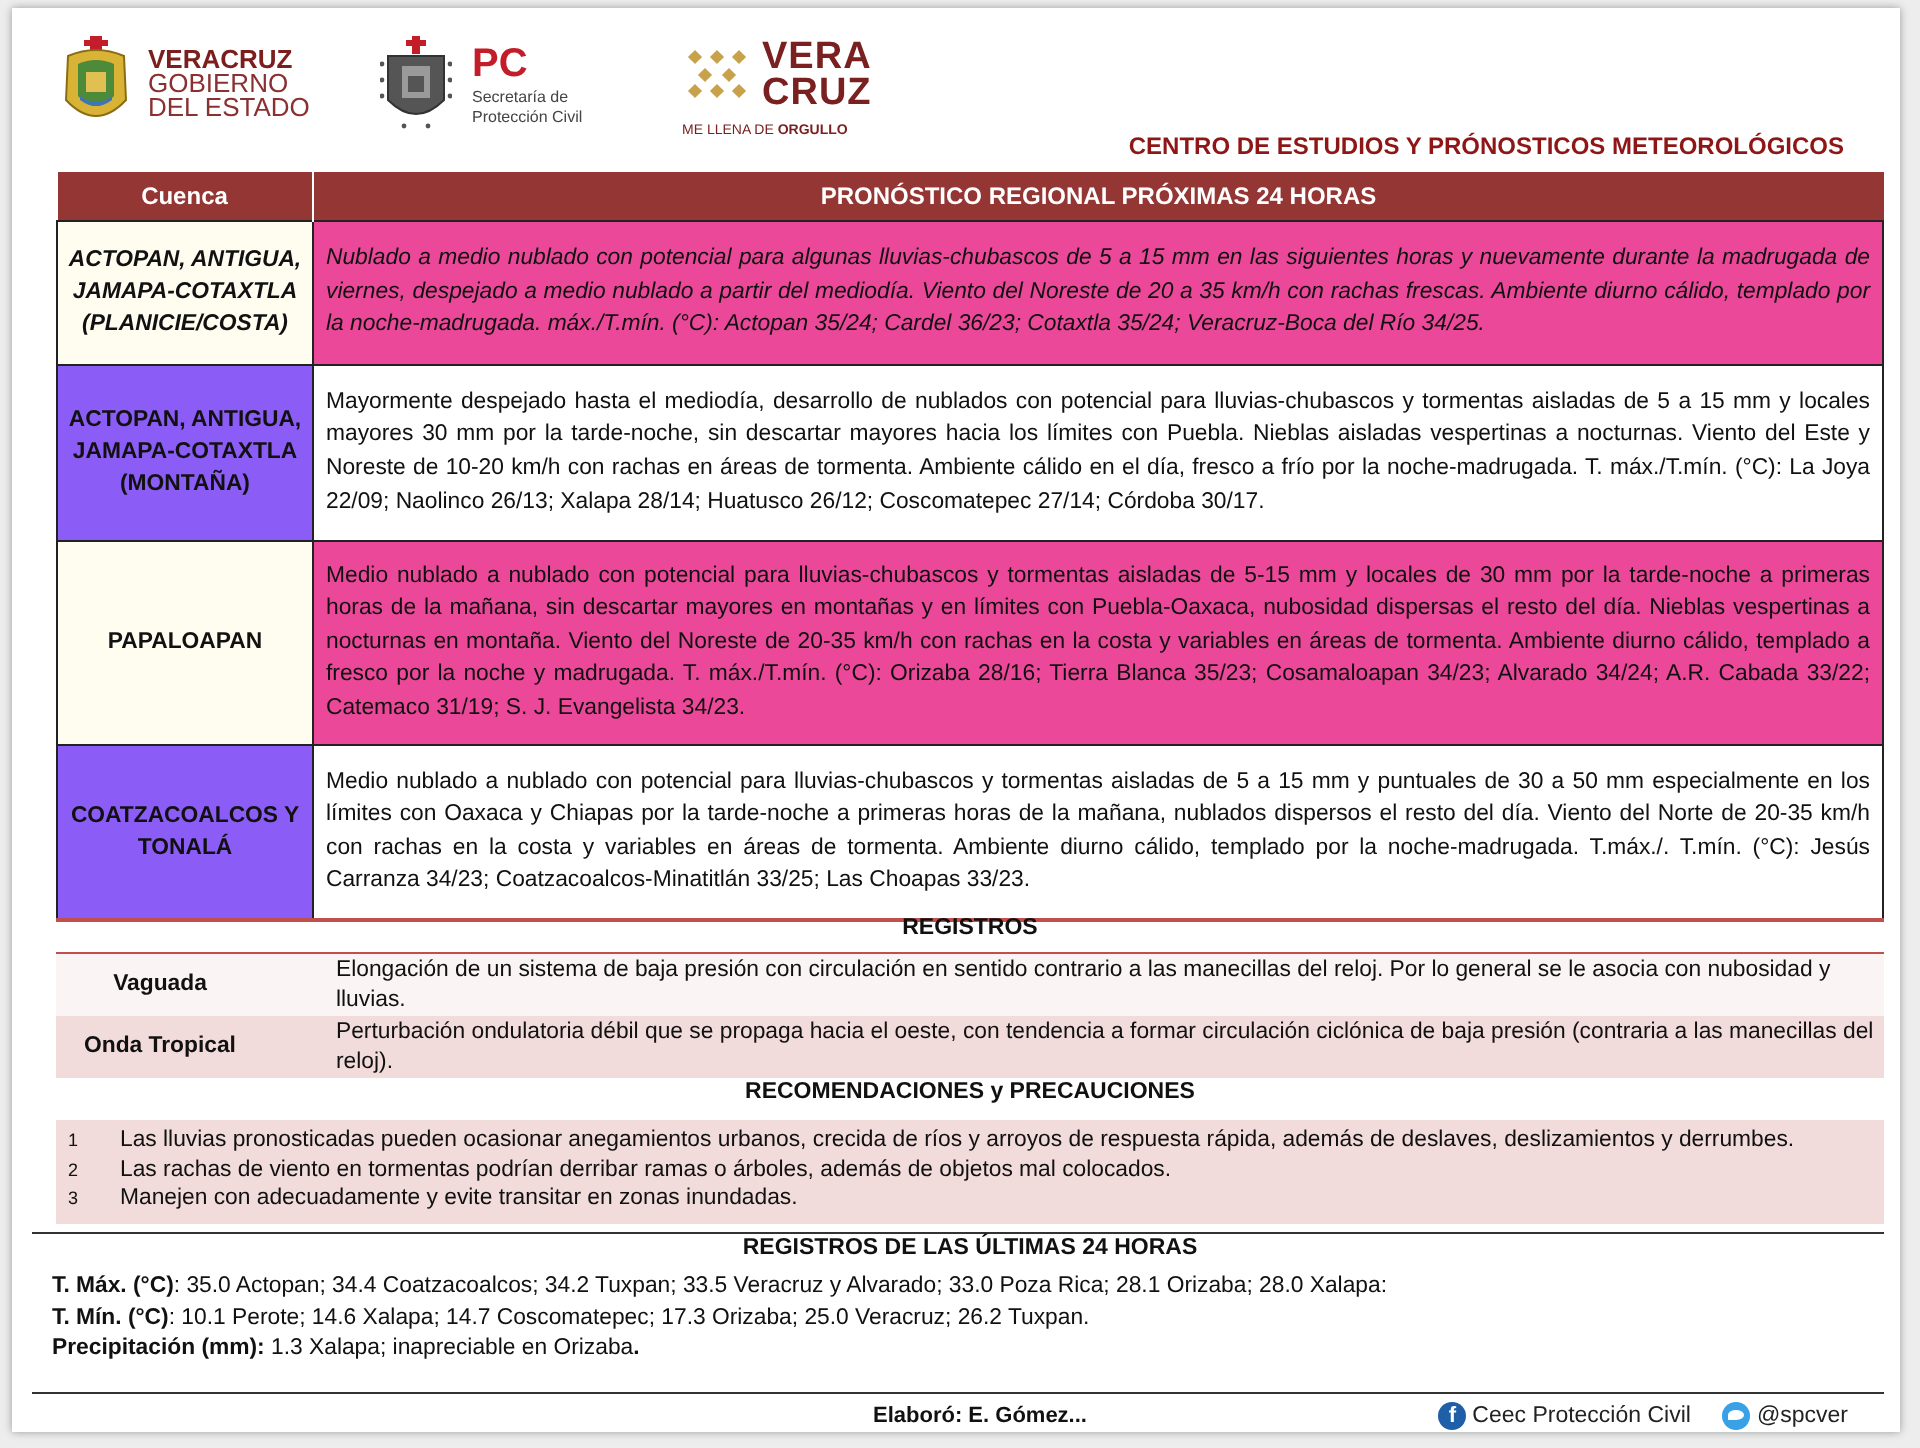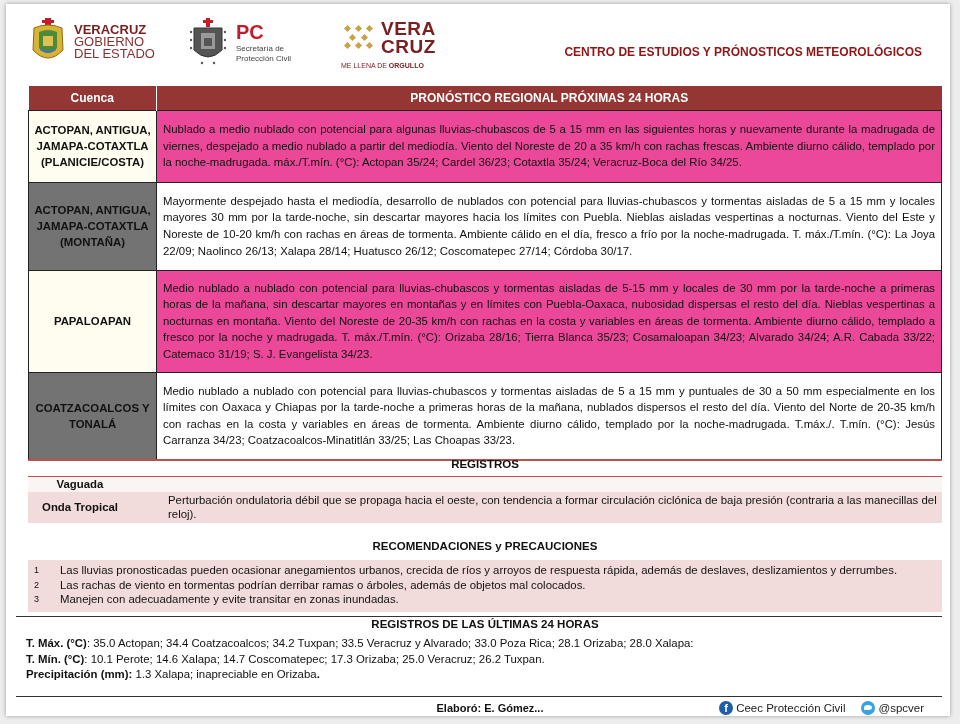--- a/index.html
+++ b/index.html
@@ -18,38 +18,38 @@
   .shield { position: absolute; left: 2px; top: 0; width: 36px; height: 48px; }
   .logo-text-gob { position: absolute; left: 46px; top: 6px; line-height: 12px; font-size: 12px; color: #7a1e1e; }
   .logo-text-gob .b { font-weight: bold; font-size: 13px; }
   .logo-text-gob .l { font-size: 13px; color: #8a3030; }
   .pc-big { position: absolute; left: 48px; top: 4px; font-size: 20px; font-weight: bold; color: #c41d2a; line-height: 20px; }
   .pc-small { position: absolute; left: 48px; top: 26px; font-size: 8px; color: #444; line-height: 10px; }
   .vera-word { position: absolute; left: 40px; top: 2px; font-size: 19px; font-weight: bold; color: #7a2020; line-height: 18px; letter-spacing: 0.5px; }
   .vera-tag { position: absolute; left: 0; top: 44px; font-size: 7px; color: #7a2020; white-space: nowrap; }
   .vera-tag b { font-weight: bold; }
   .header-title {
-    position: absolute; right: 28px; top: 41px; font-size: 12px; font-weight: bold; color: #8e1616;
+    position: absolute; right: 28px; top: 62px; font-size: 12px; font-weight: bold; color: #8e1616;
   }
   
   .fc-table {
     position: absolute; left: 22px; top: 82px; width: 914px; border-collapse: collapse;
     font-family: "Liberation Sans", sans-serif;
   }
   .fc-table th {
     background: #943634; color: #fff; font-size: 12px; font-weight: bold; height: 24px;
     border-right: 1px solid #fff; text-align: center;
   }
   .fc-table th:last-child { border-right: none; }
   .fc-table td { border: 1.5px solid #222; vertical-align: middle; font-size: 11.4px; line-height: 16.6px; }
   .fc-table td.basin { width: 128px; text-align: center; font-weight: bold; background: #fffdf0; padding: 2px 4px; line-height: 16px; }
   .fc-table td.text { text-align: justify; padding: 2px 6px 2px 6px; }
   .row-gray td.text { background: #ec4899; }
   .row-white td.text { background: #ffffff; }
-  .row-white td.basin { background: #737373; }
+  .row-white td.basin { background: #8b5cf6; }
   .fc-table tr.last td { border-bottom: 2px solid #c0504d; }
   
   .section-title { position: absolute; left: 22px; width: 914px; text-align: center; font-size: 11.5px; font-weight: bold; }
   .gloss { position: absolute; left: 22px; top: 472px; width: 914px; border-top: 1.5px solid #c0504d; }
   .gloss-row { display: flex; font-size: 11.4px; line-height: 14.5px; gap: 32px; }
   .gloss-row.r1 { background: #fbf4f4; }
   .gloss-row.r2 { background: #f2dcdb; }
   .gloss-term { width: 104px; font-weight: bold; text-align: center; align-self: center; flex-shrink: 0; }
   .gloss-def { flex: 1; padding: 1px 4px 1px 4px; }
   
@@ -136,21 +136,21 @@
   <div class="header-title">CENTRO DE ESTUDIOS Y PRÓNOSTICOS METEOROLÓGICOS</div>
 
   <table class="fc-table">
     <thead>
       <tr>
         <th style="width:128px;">Cuenca</th>
         <th>PRONÓSTICO REGIONAL PRÓXIMAS 24 HORAS</th>
       </tr>
     </thead>
     <tbody>
-      <tr class="row-gray" style="height:72px;">
+      <tr class="row-gray" style="height:72px;font-style:italic;">
         <td class="basin">ACTOPAN, ANTIGUA, JAMAPA-COTAXTLA (PLANICIE/COSTA)</td>
         <td class="text">Nublado a medio nublado con potencial para algunas lluvias-chubascos de 5 a 15 mm en las siguientes horas y nuevamente durante la madrugada de viernes, despejado a medio nublado a partir del mediodía. Viento del Noreste de 20 a 35 km/h con rachas frescas. Ambiente diurno cálido, templado por la noche-madrugada. máx./T.mín. (°C): Actopan 35/24; Cardel 36/23; Cotaxtla 35/24; Veracruz-Boca del Río 34/25.</td>
       </tr>
       <tr class="row-white" style="height:88px;">
         <td class="basin">ACTOPAN, ANTIGUA, JAMAPA-COTAXTLA (MONTAÑA)</td>
         <td class="text">Mayormente despejado hasta el mediodía, desarrollo de nublados con potencial para lluvias-chubascos y tormentas aisladas de 5 a 15 mm y locales mayores 30 mm por la tarde-noche, sin descartar mayores hacia los límites con Puebla. Nieblas aisladas vespertinas a nocturnas. Viento del Este y Noreste de 10-20 km/h con rachas en áreas de tormenta. Ambiente cálido en el día, fresco a frío por la noche-madrugada.  T. máx./T.mín. (°C): La Joya 22/09; Naolinco 26/13; Xalapa 28/14; Huatusco 26/12; Coscomatepec 27/14; Córdoba 30/17.</td>
       </tr>
       <tr class="row-gray" style="height:102px;">
         <td class="basin">PAPALOAPAN</td>
         <td class="text">Medio nublado a nublado con potencial para lluvias-chubascos y tormentas aisladas de 5-15 mm y locales de 30 mm por la tarde-noche a primeras horas de la mañana, sin descartar mayores en montañas y en límites con Puebla-Oaxaca, nubosidad dispersas el resto del día. Nieblas vespertinas a nocturnas en montaña. Viento del Noreste de 20-35 km/h con rachas en la costa y variables en áreas de tormenta. Ambiente diurno cálido, templado a fresco por la noche y madrugada. T. máx./T.mín. (°C): Orizaba 28/16; Tierra Blanca 35/23; Cosamaloapan 34/23; Alvarado 34/24; A.R. Cabada 33/22; Catemaco 31/19; S. J. Evangelista 34/23.</td>
@@ -159,20 +159,21 @@
         <td class="basin">COATZACOALCOS Y TONALÁ</td>
         <td class="text">Medio nublado a nublado con potencial para lluvias-chubascos y tormentas aisladas de 5 a 15 mm y puntuales de 30 a 50 mm especialmente en los límites con Oaxaca y Chiapas por la tarde-noche a primeras horas de la mañana, nublados dispersos el resto del día. Viento del Norte de 20-35 km/h con rachas en la costa y variables en áreas de tormenta. Ambiente diurno cálido, templado por la noche-madrugada. T.máx./. T.mín. (°C): Jesús Carranza 34/23; Coatzacoalcos-Minatitlán 33/25; Las Choapas 33/23.</td>
       </tr>
     </tbody>
   </table>
 
   <div class="section-title" style="top:454px;">REGISTROS</div>
   <div class="gloss">
     <div class="gloss-row r1">
       <div class="gloss-term">Vaguada</div>
+      <div class="gloss-def">Elongación de un sistema de baja presión con circulación en sentido contrario a las manecillas del reloj. Por lo general se le asocia con nubosidad y lluvias.</div>
     </div>
     <div class="gloss-row r2">
       <div class="gloss-term">Onda Tropical</div>
       <div class="gloss-def">Perturbación ondulatoria débil que se propaga hacia el oeste, con tendencia a formar circulación ciclónica de baja presión (contraria a las manecillas del reloj).</div>
     </div>
   </div>
 
   <div class="section-title" style="top:536px;">RECOMENDACIONES y PRECAUCIONES</div>
   <div class="recs">
     <div class="rec">

